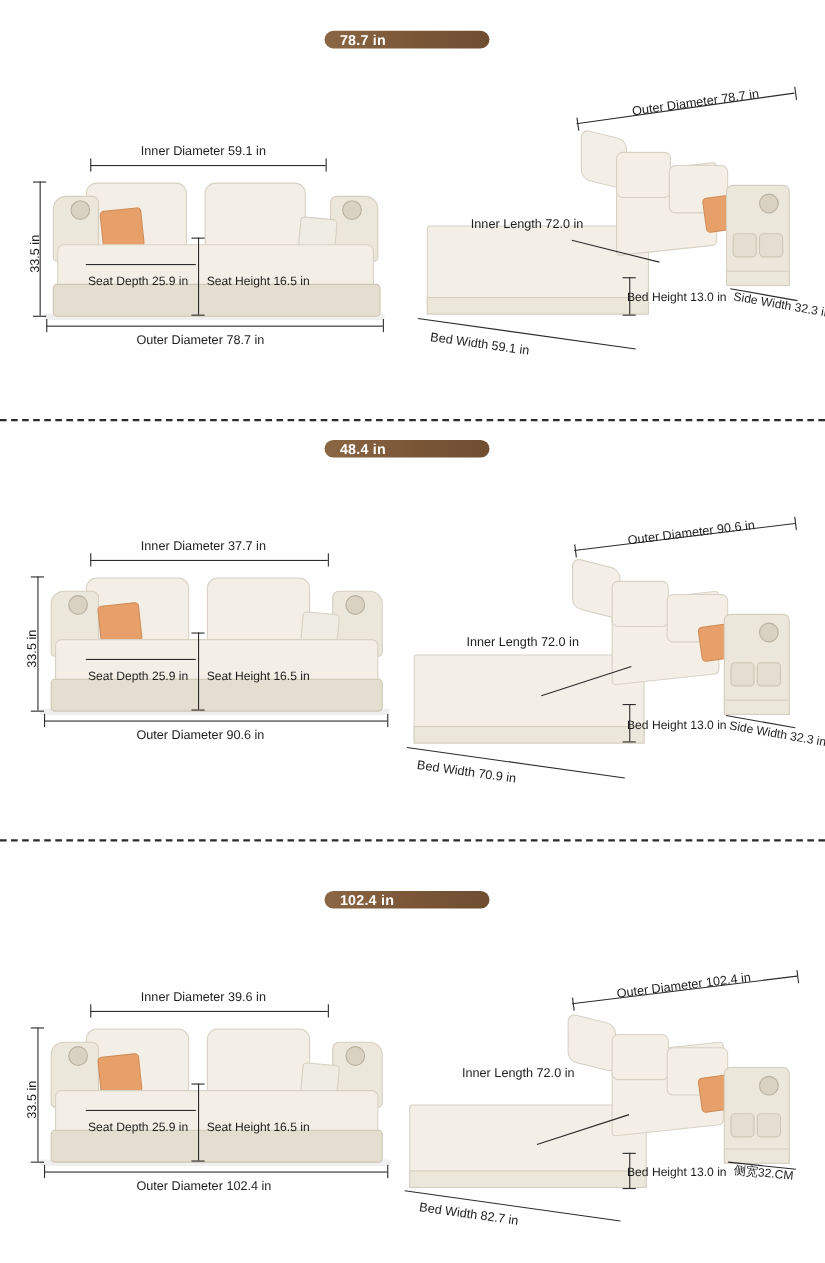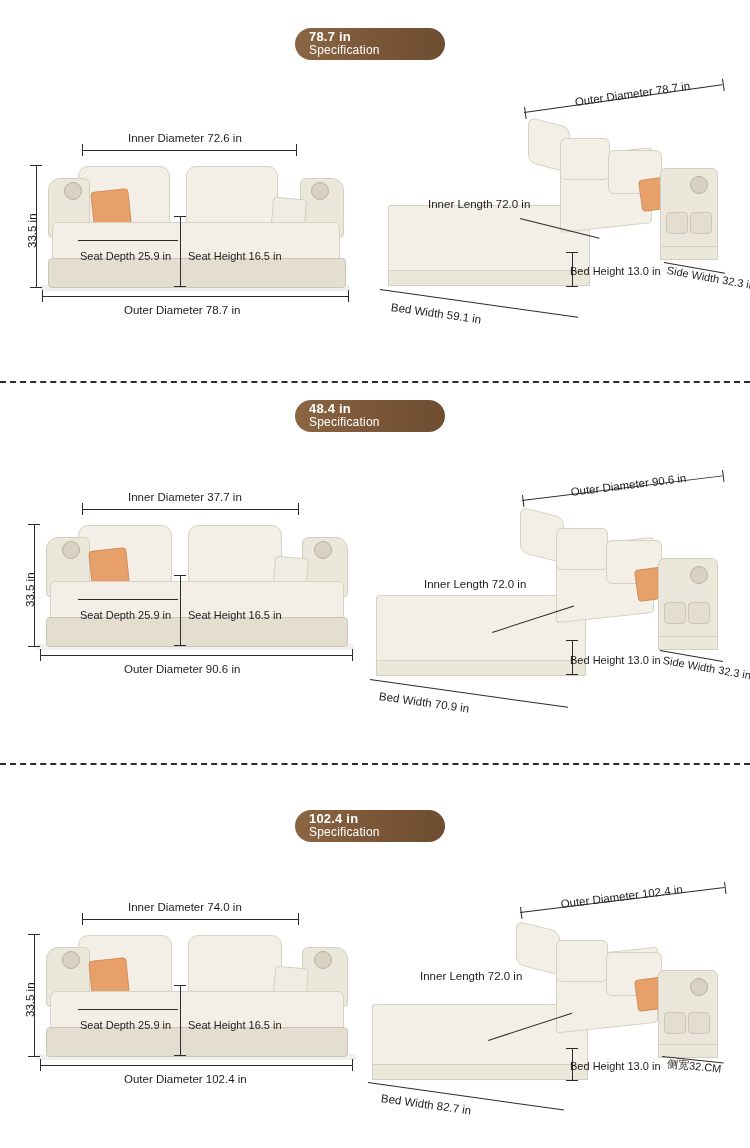--- a/index.html
+++ b/index.html
@@ -8,21 +8,21 @@
     font-family:"Liberation Sans", sans-serif;
     color:#222;position:relative;overflow:hidden;
   }
   .section{position:relative;width:750px;height:382px;box-sizing:border-box;}
   .divider{
     position:absolute;left:0;right:0;height:0;
     border-top:2px dashed #2b2b2b;
   }
   
   .badge{
-    position:absolute;left:295px;top:28px;width:150px;height:32px;
+    position:absolute;left:295px;top:28px;width:150px;height:16px;
     background:linear-gradient(90deg,#8a6644 0%, #7a5637 55%, #6e4d31 100%);
     border-radius:16px;
   }
   .badge .num{
     position:absolute;left:14px;top:1px;color:#fff;font-size:13px;font-weight:bold;
     letter-spacing:.2px;
   }
   .badge .sub{
     position:absolute;left:14px;top:15px;color:#fff;font-size:12px;
     letter-spacing:.2px;
@@ -76,21 +76,21 @@
 
     <div class="sofa pillow" style="left:92px;top:190px;width:36px;height:34px;border-radius:4px;transform:rotate(-6deg);"></div>
     <div class="sofa pillowW" style="left:272px;top:198px;width:32px;height:26px;border-radius:4px;transform:rotate(5deg);"></div>
 
     <div class="sofa cream" style="left:52px;top:222px;width:286px;height:40px;border-radius:6px;"></div>
     <div class="sofa cream3" style="left:48px;top:258px;width:296px;height:28px;border-radius:4px;"></div>
 
     <div class="dim dimh" style="left:82px;top:150px;width:214px;"></div>
     <div class="tick dimv" style="left:82px;top:144px;width:1px;height:12px;"></div>
     <div class="tick dimv" style="left:296px;top:144px;width:1px;height:12px;"></div>
-    <div class="lbl" style="left:128px;top:132px;">Inner Diameter 72.6 in</div>
+    <div class="lbl" style="left:128px;top:132px;">Inner Diameter 59.1 in</div>
 
     <div class="dim dimh" style="left:42px;top:296px;width:306px;"></div>
     <div class="tick dimv" style="left:42px;top:290px;width:1px;height:12px;"></div>
     <div class="tick dimv" style="left:348px;top:290px;width:1px;height:12px;"></div>
     <div class="lbl" style="left:124px;top:304px;">Outer Diameter 78.7 in</div>
 
     <div class="dim dimv" style="left:36px;top:165px;height:122px;"></div>
     <div class="tick dimh" style="left:30px;top:165px;width:12px;height:1px;"></div>
     <div class="tick dimh" style="left:30px;top:287px;width:12px;height:1px;"></div>
     <div class="vlabel" style="left:26px;top:248px;">33.5 in</div>
@@ -237,21 +237,21 @@
     <div class="sofa knob" style="left:62px;top:187px;width:16px;height:16px;"></div>
     <div class="sofa knob" style="left:314px;top:187px;width:16px;height:16px;"></div>
     <div class="sofa pillow" style="left:90px;top:195px;width:36px;height:34px;border-radius:4px;transform:rotate(-6deg);"></div>
     <div class="sofa pillowW" style="left:274px;top:203px;width:32px;height:26px;border-radius:4px;transform:rotate(5deg);"></div>
     <div class="sofa cream" style="left:50px;top:227px;width:292px;height:40px;border-radius:6px;"></div>
     <div class="sofa cream3" style="left:46px;top:263px;width:300px;height:28px;border-radius:4px;"></div>
 
     <div class="dim dimh" style="left:82px;top:155px;width:216px;"></div>
     <div class="tick dimv" style="left:82px;top:149px;width:1px;height:12px;"></div>
     <div class="tick dimv" style="left:298px;top:149px;width:1px;height:12px;"></div>
-    <div class="lbl" style="left:128px;top:137px;">Inner Diameter 74.0 in</div>
+    <div class="lbl" style="left:128px;top:137px;">Inner Diameter 39.6 in</div>
 
     <div class="dim dimh" style="left:40px;top:301px;width:312px;"></div>
     <div class="tick dimv" style="left:40px;top:295px;width:1px;height:12px;"></div>
     <div class="tick dimv" style="left:352px;top:295px;width:1px;height:12px;"></div>
     <div class="lbl" style="left:124px;top:309px;">Outer Diameter 102.4 in</div>
 
     <div class="dim dimv" style="left:34px;top:170px;height:122px;"></div>
     <div class="tick dimh" style="left:28px;top:170px;width:12px;height:1px;"></div>
     <div class="tick dimh" style="left:28px;top:292px;width:12px;height:1px;"></div>
     <div class="vlabel" style="left:24px;top:253px;">33.5 in</div>

